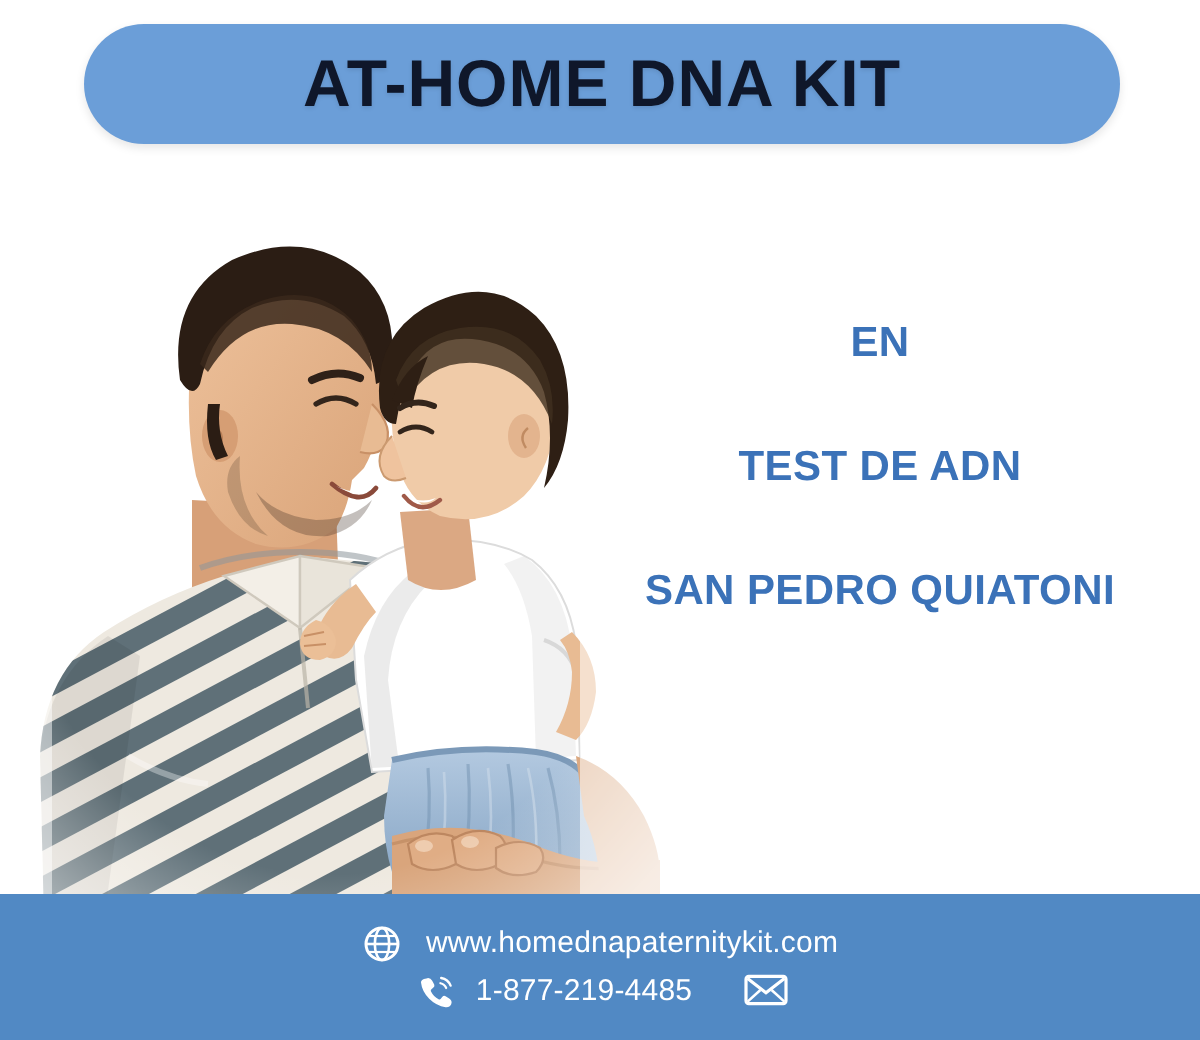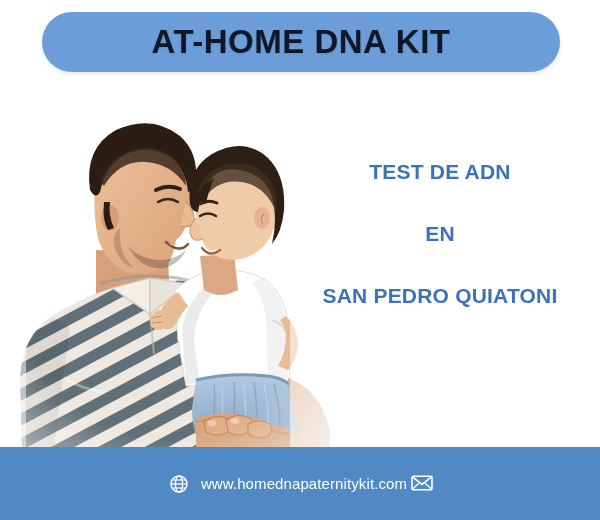--- a/index.html
+++ b/index.html
@@ -41,21 +41,21 @@
   .photo{
     position:absolute; left:0px; top:78px; width:330px; height:382px;
     overflow:hidden; background:#ffffff; z-index:3;
   }
   .photo svg{ display:block; }
 
   
   .footer{
     position:absolute; left:0; top:447px; width:600px; height:73px;
     background:#5189c4; z-index:8;
-    display:flex; align-items:center;
+    display:flex; flex-direction:column; align-items:center;
     justify-content:center; gap:4px;
   }
   .footer-row{
     display:flex; align-items:center; justify-content:center;
   }
   .footer-row.r1{ gap:12px; }
   .footer-row.r2{ gap:0px; }
   .f-item{ display:flex; align-items:center; gap:10px; }
   .f-item + .f-item{ margin-left:26px; }
   .f-text{
@@ -242,41 +242,55 @@
       <path d="M288 300 Q310 308 322 330 Q330 346 330 360 L330 382 L300 382
                Q302 352 292 330 Z" fill="#d9a57c"></path>
 
       <rect x="0" y="0" width="330" height="382" fill="url(#vign)" opacity="0.55"></rect>
       <rect x="290" y="0" width="40" height="382" fill="#ffffff" opacity="0.55"></rect>
       <rect x="0" y="0" width="26" height="382" fill="#ffffff" opacity="0.5"></rect>
     </svg>
   </div>
 
   <div class="info-block">
+    <div class="info-line l2">EN</div>
     <div class="info-line l1">TEST DE ADN</div>
-    <div class="info-line l2">EN</div>
     <div class="info-line l3">SAN PEDRO QUIATONI</div>
   </div>
 
   <div class="footer">
 
     <div class="footer-row r1">
       <span class="f-icon">
         <svg viewBox="0 0 20 20" width="20" height="20">
           <circle cx="10" cy="10" r="8" fill="none" stroke="#ffffff" stroke-width="1.5"></circle>
           <ellipse cx="10" cy="10" rx="3.6" ry="8" fill="none" stroke="#ffffff" stroke-width="1.3"></ellipse>
           <line x1="2" y1="10" x2="18" y2="10" stroke="#ffffff" stroke-width="1.3"></line>
           <line x1="3.2" y1="6" x2="16.8" y2="6" stroke="#ffffff" stroke-width="1.1"></line>
           <line x1="3.2" y1="14" x2="16.8" y2="14" stroke="#ffffff" stroke-width="1.1"></line>
         </svg>
       </span>
       <span class="f-text">www.homednapaternitykit.com</span>
     </div>
 
     <div class="footer-row r2">
+      <span class="f-item">
+        <span class="f-icon">
+          <svg viewBox="0 0 20 20" width="20" height="20">
+            <path d="M5.2 3.2 Q7.1 2.6 8.1 4.4 L9.1 6.2 Q9.5 7.1 8.7 7.8 L7.6 8.7
+                     Q7.2 9.1 7.5 9.7 Q8.8 12.3 11.3 13.6 Q11.9 13.9 12.3 13.5
+                     L13.2 12.4 Q13.9 11.6 14.8 12.1 L16.6 13.2 Q18.3 14.3 17.6 16.1
+                     Q16.9 17.8 14.8 17.6 Q10.2 17.0 6.6 13.4 Q3.0 9.8 2.5 5.3
+                     Q2.3 3.6 5.2 3.2 Z" fill="#ffffff"></path>
+            <path d="M12.6 3.0 Q16.0 3.6 17.3 6.8" fill="none" stroke="#ffffff" stroke-width="1.2" stroke-linecap="round"></path>
+            <path d="M12.2 5.6 Q14.4 6.1 15.1 8.0" fill="none" stroke="#ffffff" stroke-width="1.1" stroke-linecap="round"></path>
+          </svg>
+        </span>
+        <span class="f-text">1-877-219-4485</span>
+      </span>
 
       <span class="f-item">
         <span class="f-icon">
           <svg viewBox="0 0 22 18" width="22" height="18">
             <rect x="1" y="2.2" width="20" height="13.6" rx="1.4" fill="none" stroke="#ffffff" stroke-width="1.6"></rect>
             <path d="M1.8 3.2 L11 10.4 L20.2 3.2" fill="none" stroke="#ffffff" stroke-width="1.6"></path>
             <path d="M1.8 14.8 L8.2 9.0 M20.2 14.8 L13.8 9.0" fill="none" stroke="#ffffff" stroke-width="1.3"></path>
           </svg>
         </span>
       </span>

